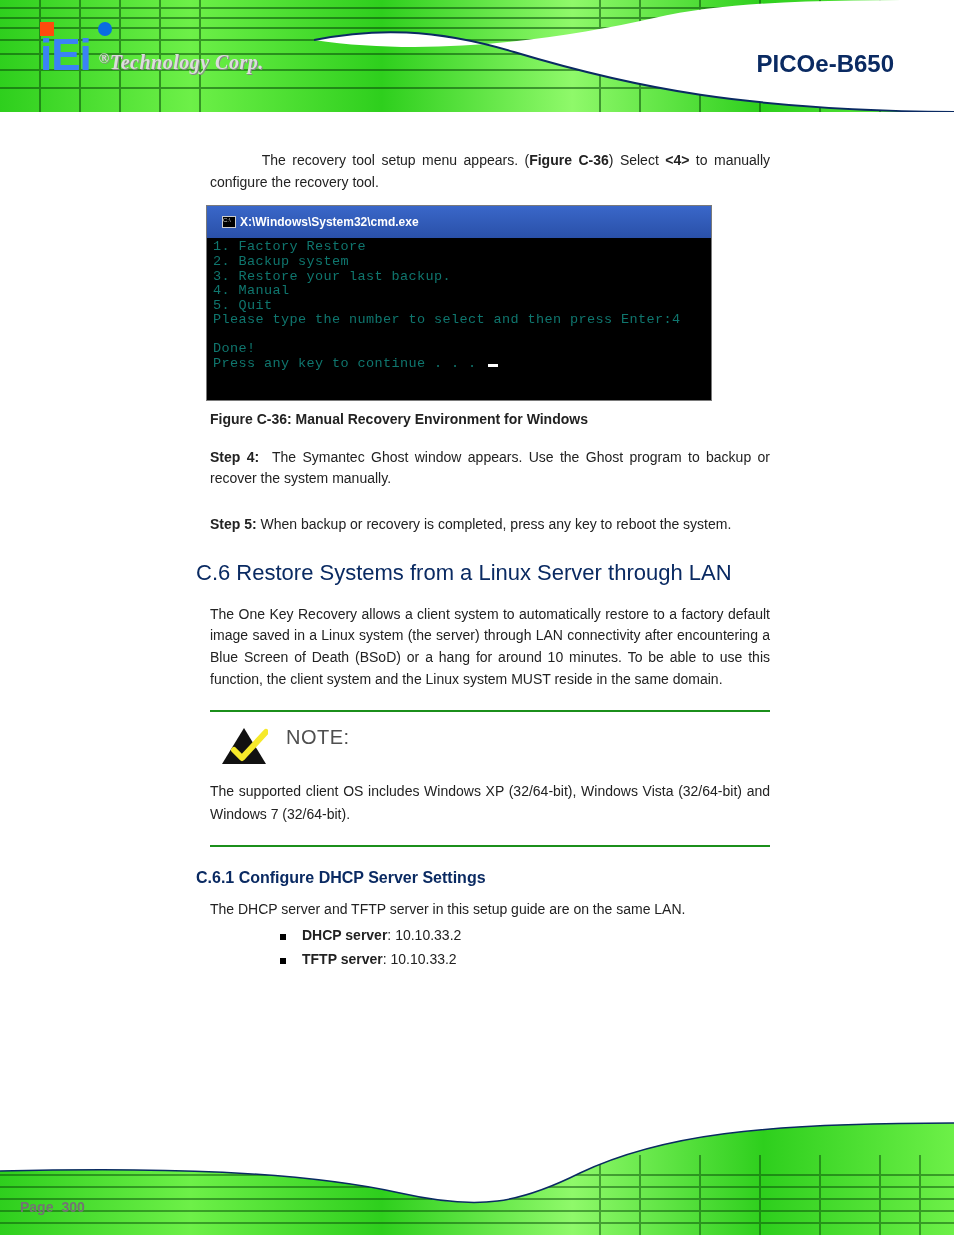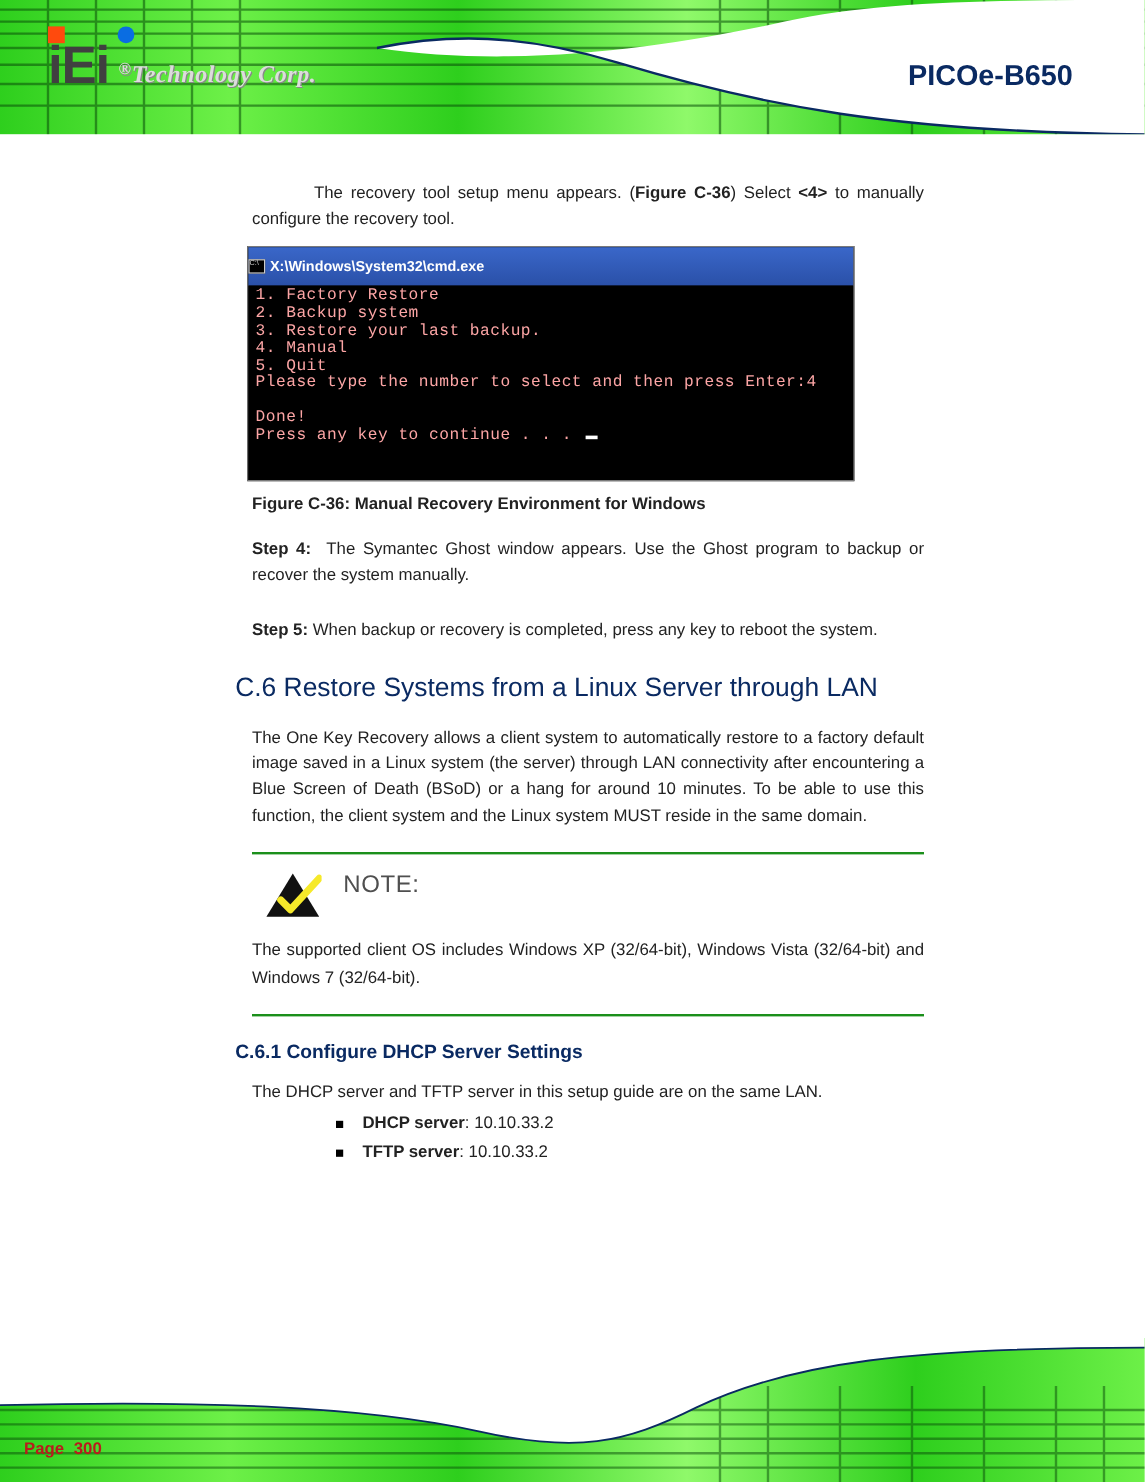--- a/index.html
+++ b/index.html
@@ -5,43 +5,43 @@
   * { box-sizing: border-box; margin: 0; padding: 0; }
   html, body { width: 954px; height: 1235px; background: #ffffff; font-family: Arial, Helvetica, sans-serif; color: #222; }
   
   .header-banner { position: absolute; top: 0; left: 0; width: 954px; height: 112px; overflow: hidden; }
   .board-bg { position: absolute; inset: 0; background:
      linear-gradient(90deg, #2ecf1d 0%, #6df048 20%, #2ecf1d 40%, #8ff96a 60%, #2ecf1d 80%, #6df048 100%);
   }
   .board-traces { position:absolute; inset:0; }
   .white-curve { position: absolute; top: 0; right: 0; width: 640px; height: 112px; }
   .logo-box { position: absolute; top: 22px; left: 40px; width: 260px; height: 58px; display:flex; align-items:flex-end; }
-  .logo { font-family: Arial Black, Arial, sans-serif; font-size: 44px; font-weight: 900; letter-spacing: -1px; color: #404040; position:relative; }
+  .logo { font-family: Arial Black, Arial, sans-serif; font-size: 44px; font-weight: 900; letter-spacing: -1px; color: #3b82f6; position:relative; }
   .logo .dot1 { position:absolute; top:-8px; left:0; width:14px; height:14px; background:#ff4a0d; }
   .logo .dot2 { position:absolute; top:-8px; left:58px; width:14px; height:14px; background:#0a6de2; border-radius:50%; }
   .tagline { font-family: "Times New Roman", serif; font-style: italic; font-weight: bold; font-size: 20px; color:#dcdcdc;
              text-shadow: 1px 1px 0 #888; margin-left: 8px; margin-bottom: 6px; letter-spacing: 0.5px; }
   .tagline .reg { font-size: 14px; vertical-align: top; }
   
   .header-right { position: absolute; top: 50px; right: 60px; color: #0a2a62; font-weight: bold; font-size: 24px; }
 
   
   .content { position: absolute; top: 150px; left: 210px; width: 560px; }
   .para { font-size: 14px; line-height: 1.55; text-align: justify; margin-bottom: 12px; }
   .para b { font-weight: bold; }
 
   
   .terminal { width: 506px; margin: 10px 0 10px -4px; border: 1px solid #7a7a7a; background:#000; }
   .term-titlebar { height: 32px; background: linear-gradient(#3a67c9, #2a50a8); display:flex; align-items:center;
-                   color: #fff; font-size: 12px; font-family: Tahoma, Arial, sans-serif; padding-left: 0; }
+                   color: #fff; font-size: 12px; font-family: Tahoma, Arial, sans-serif; padding-left: 15px; }
   .term-icon { width: 14px; height: 12px; background:#000; border:1px solid #ccc; margin-right:4px; display:inline-block;
                position:relative; }
   .term-icon::after { content:"C:\\"; font-size:6px; color:#ccc; position:absolute; top:0; left:0; }
   .term-title { font-weight:bold; }
-  .term-body { background:#000; color:#fca5a5; font-family: "Courier New", monospace; font-size: 13.5px;
+  .term-body { background:#000; color:#0f766e; font-family: "Courier New", monospace; font-size: 13.5px;
                line-height: 1.08; padding: 2px 6px 28px 6px; white-space: pre; letter-spacing: 0.4px; }
   .term-cursor { display:inline-block; width:10px; height:3px; background:#fff; vertical-align:baseline; margin-left:3px; }
 
   .figure-caption { font-weight: bold; font-size: 14px; margin: 8px 0 20px 0; }
 
   .h2 { font-weight: normal; font-size: 22px; color:#0a2a62; margin: 24px 0 18px -14px; }
   .h3 { font-weight: bold; font-size: 16px; color:#0a2a62; margin: 22px 0 14px -14px; }
 
   
   .note-sep { height: 2px; background:#1b8f1b; width: 100%; margin: 20px 0 10px 0; }
@@ -53,21 +53,21 @@
   .steps-intro { font-size: 14px; margin: 14px 0 10px 0; }
   .step-list { margin-left: 70px; }
   .step { display:flex; align-items:flex-start; gap: 16px; font-size: 14px; margin: 8px 0; text-align: center; }
   .bullet { width: 6px; height: 6px; background:#000; margin-top:7px; flex: 0 0 auto; }
 
   
   .footer-banner { position:absolute; bottom:0; left:0; width:954px; height:120px; overflow:hidden; }
   .footer-bg { position:absolute; inset:0; background:
      linear-gradient(90deg, #2ecf1d 0%, #6df048 20%, #2ecf1d 40%, #8ff96a 60%, #2ecf1d 80%, #6df048 100%);
   }
-  .page-label { position:absolute; bottom:20px; left:20px; color:#b91c1c; font-size:14px; display:flex; align-items:center; gap:8px; }
+  .page-label { position:absolute; bottom:20px; left:20px; color:#737373; font-size:14px; display:flex; align-items:center; gap:8px; }
   .page-label .pnum { font-weight:bold; background:rgba(0,0,0,0); }
 </style>
 </head>
 <body>
 
 <div class="header-banner">
   <div class="board-bg"></div>
   <svg class="board-traces" viewBox="0 0 954 112" preserveAspectRatio="none">
     <g stroke="#0a4d0a" stroke-width="2" fill="none" opacity="0.55">
       <path d="M0,8 H954 M0,18 H954 M0,28 H954 M0,40 H954 M0,54 H954 M0,70 H954 M0,88 H954"></path>

